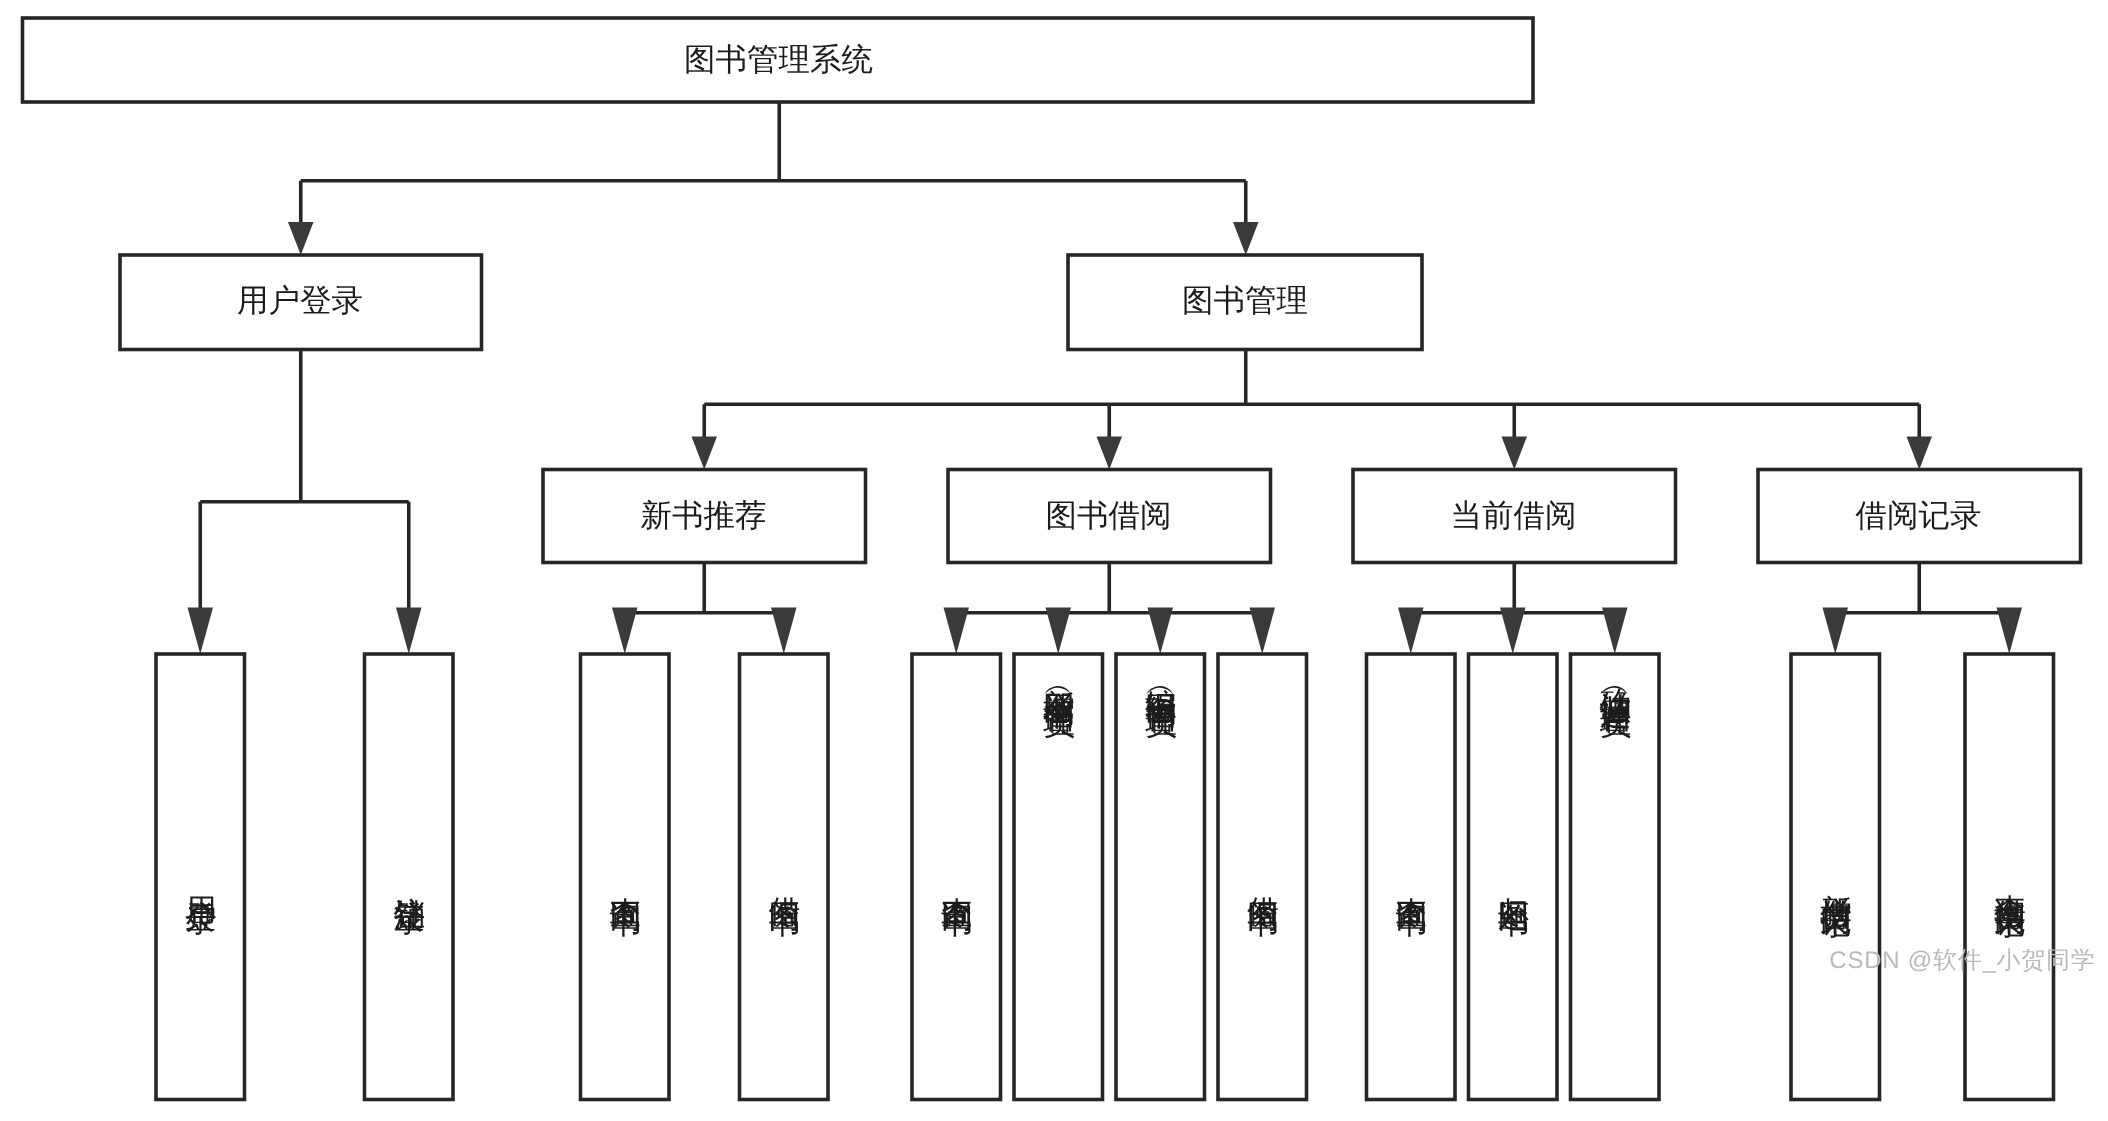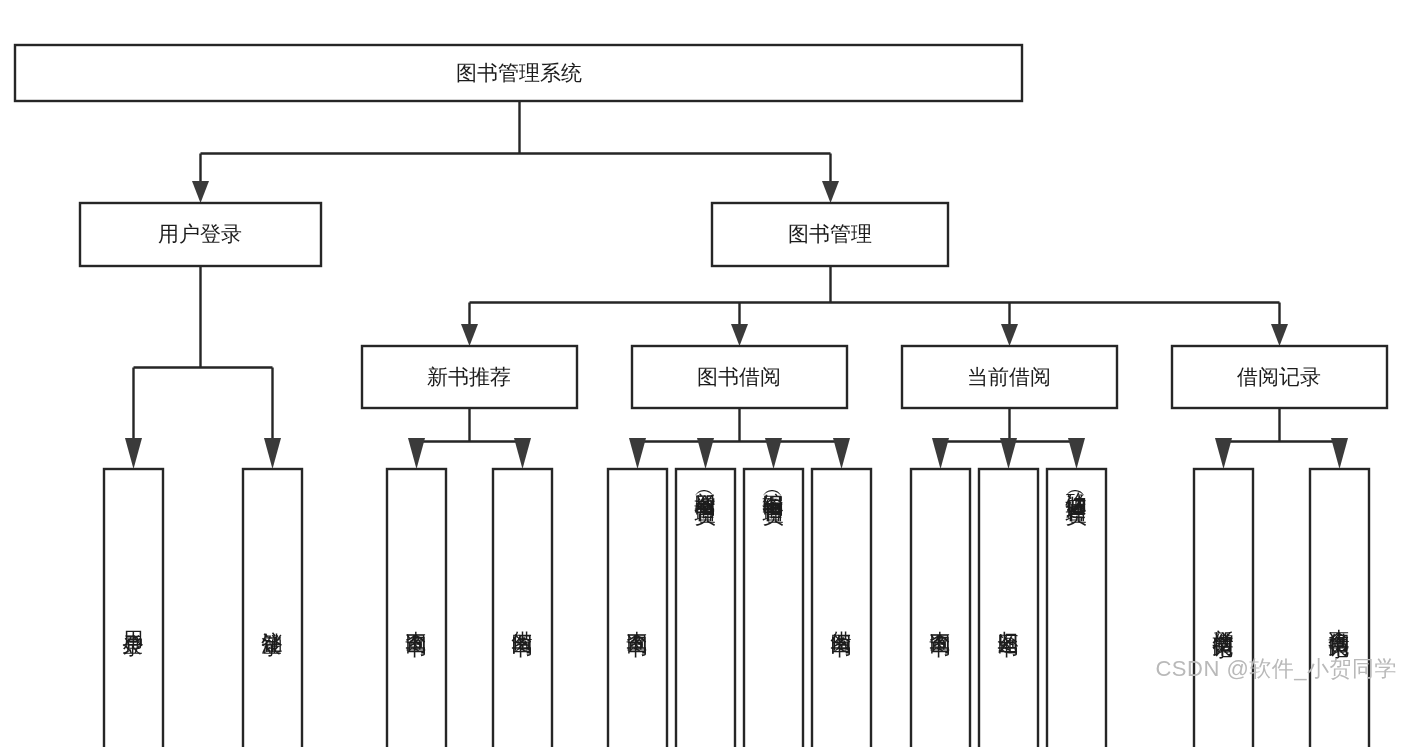--- a/index.html
+++ b/index.html
@@ -13,21 +13,20 @@
     height: 747px;
     font-family: "Liberation Sans", "DejaVu Sans", sans-serif;
     overflow: hidden;
     position: relative;
   }
   #diagram-root {
     position: relative;
     width: 1405px;
     height: 657px;
     background: #ffffff;
-    margin-top: 33px;
   }
   svg#flow-svg {
     position: absolute;
     left: 0;
     top: 0;
     width: 1405px;
     height: 747px;
     display: block;
   }
   .node-box {
@@ -65,21 +64,21 @@
     color: #1c1c1c;
     letter-spacing: 2px;
     white-space: nowrap;
     pointer-events: none;
   }
   .watermark {
     position: absolute;
     right: 8px;
     bottom: 6px;
     font-family: "Liberation Sans", "DejaVu Sans", sans-serif;
-    font-size: 22px;
+    font-size: 16px;
     color: #b9b9b9;
     letter-spacing: 0.5px;
     user-select: none;
   }
 </style>
 </head>
 <body>
 
 <div id="diagram-root">
 

